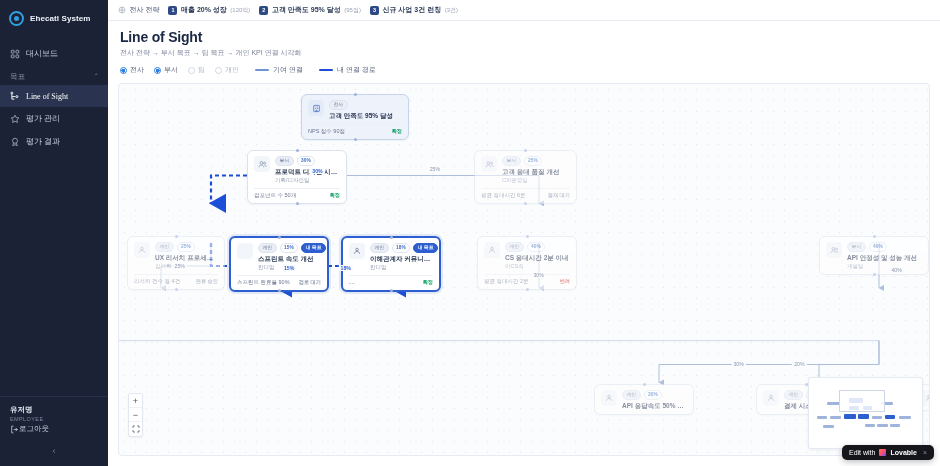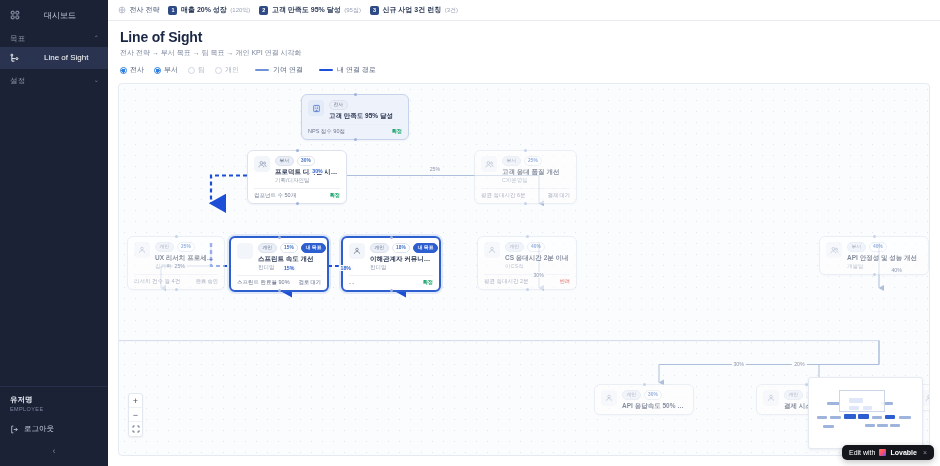--- a/index.html
+++ b/index.html
@@ -24,37 +24,38 @@
   .brand-logo {
     width: 15px; height: 15px; border-radius: 50%;
     border: 2px solid #2f9fe0; flex-shrink: 0;
     display: flex; align-items: center; justify-content: center;
   }
   .brand-logo i { width: 5px; height: 5px; border-radius: 50%; background: #2f9fe0; display: block; }
   .brand-name { font-size: 8px; font-weight: bold; color: #eef2fa; letter-spacing: .1px; white-space: nowrap; }
 
   .nav { padding: 4px 0 0 0; flex: 1; }
   .nav-item {
-    display: flex; align-items: flex-start; gap: 24px;
+    display: flex; align-items: center; gap: 6px;
     padding: 6px 8px 6px 10px;
     font-size: 8px; color: #c9d0e2; cursor: pointer;
     position: relative;
+    font-family: Liberation Serif, serif;
   }
   .nav-item.active { background: #2a3450; color: #ffffff; }
   .nav-item .ic { width: 10px; height: 10px; flex-shrink: 0; display:block; }
   .nav-group {
     display:flex; justify-content: space-between;
     padding: 7px 9px 3px 10px; font-size: 7.5px; color: #8b93ab; letter-spacing: .2px;
   }
   .chev { font-size: 6px; color: #7b839c; }
 
   .sb-footer { padding: 8px 10px 4px 10px; border-top: 1px solid #27304a; }
   .sb-user { font-size: 7.5px; color: #e6eaf4; font-weight: bold; }
   .sb-role { font-size: 5.5px; color: #7d86a0; letter-spacing: .4px; margin-top: 1px; }
-  .sb-logout { display:flex; align-items:center; gap:5px; margin-top: 12px; font-size: 7.5px; color: #c9d0e2; cursor:pointer;text-align:right;}
+  .sb-logout { display:flex; align-items:center; margin-top: 2px; font-size: 7.5px; color: #c9d0e2; cursor:pointer;text-align:right;}
   .sb-collapse { text-align:center; padding: 8px 0 10px 0; color:#78809a; font-size: 9px; cursor:pointer;}
 
   
   .main { flex: 1; height: 466px; display: flex; flex-direction: column; background:#fff; position: relative; }
 
   .topbar {
     height: 21px; border-bottom: 1px solid #e8ebf2;
     display: flex; align-items: center; gap: 9px;
     padding: 0 10px; font-size: 7px; color: #3b4a6b; white-space: nowrap;
   }
@@ -169,20 +170,26 @@
     background: linear-gradient(135deg,#ff7a59 0%, #ff4d6d 50%, #4d5bff 100%); display:block; }
   .lov-name { font-weight: bold; }
   .lov-x { color:#8b8f9a; font-size: 7px; margin-left: 2px; cursor:pointer; }
 </style>
 </head>
 <body>
 
 <div id="app">
 
   <aside class="sidebar">
+    <div class="brand">
+      <span class="brand-logo">
+          <i></i>
+        </span>
+      <span class="brand-name">Ehecatl System</span>
+    </div>
 
     <nav class="nav">
 
       <div class="nav-item">
         <svg class="ic" viewBox="0 0 16 16" fill="none" stroke="#9aa3bb" stroke-width="1.6">
           <rect x="2" y="2" width="4.5" height="4.5" rx="1"></rect>
             <rect x="9.5" y="2" width="4.5" height="4.5" rx="1"></rect>
           <rect x="2" y="9.5" width="4.5" height="4.5" rx="1"></rect>
             <rect x="9.5" y="9.5" width="4.5" height="4.5" rx="1"></rect>
         </svg>
@@ -200,26 +207,35 @@
           <path d="M3 13V5"></path>
             <circle cx="3" cy="3.3" r="1.5"></circle>
             <path d="M3 9h5.5"></path>
             <circle cx="11" cy="9" r="1.6"></circle>
             <path d="M3 13h4"></path>
         </svg>
         <span>Line of Sight</span>
       </div>
 
 
-
-
-      <div class="nav-group">
-        <span>설정</span>
-        <span class="chev">⌄</span>
-      </div>
+      <div class="nav-item">
+        <svg class="ic" viewBox="0 0 16 16" fill="none" stroke="#9aa3bb" stroke-width="1.4">
+          <path d="M8 1.8l1.9 3.9 4.3.6-3.1 3 .7 4.3L8 11.6l-3.8 2 .7-4.3-3.1-3 4.3-.6z"></path>
+        </svg>
+        <span>평가 관리</span>
+      </div>
+
+      <div class="nav-item">
+        <svg class="ic" viewBox="0 0 16 16" fill="none" stroke="#9aa3bb" stroke-width="1.4">
+          <circle cx="8" cy="6" r="4"></circle>
+            <path d="M5.5 9.5L4.5 14l3.5-1.8L11.5 14l-1-4.5"></path>
+        </svg>
+        <span>평가 결과</span>
+      </div>
+
     </nav>
 
     <div class="sb-footer">
       <div class="sb-user">유저명</div>
       <div class="sb-role">EMPLOYEE</div>
       <div class="sb-logout">
         <svg style="width:9px;height:9px" viewBox="0 0 16 16" fill="none" stroke="#c9d0e2" stroke-width="1.4">
           <path d="M6 2H3v12h3"></path>
             <path d="M10 5l3 3-3 3"></path>
             <path d="M13 8H6.5"></path>

